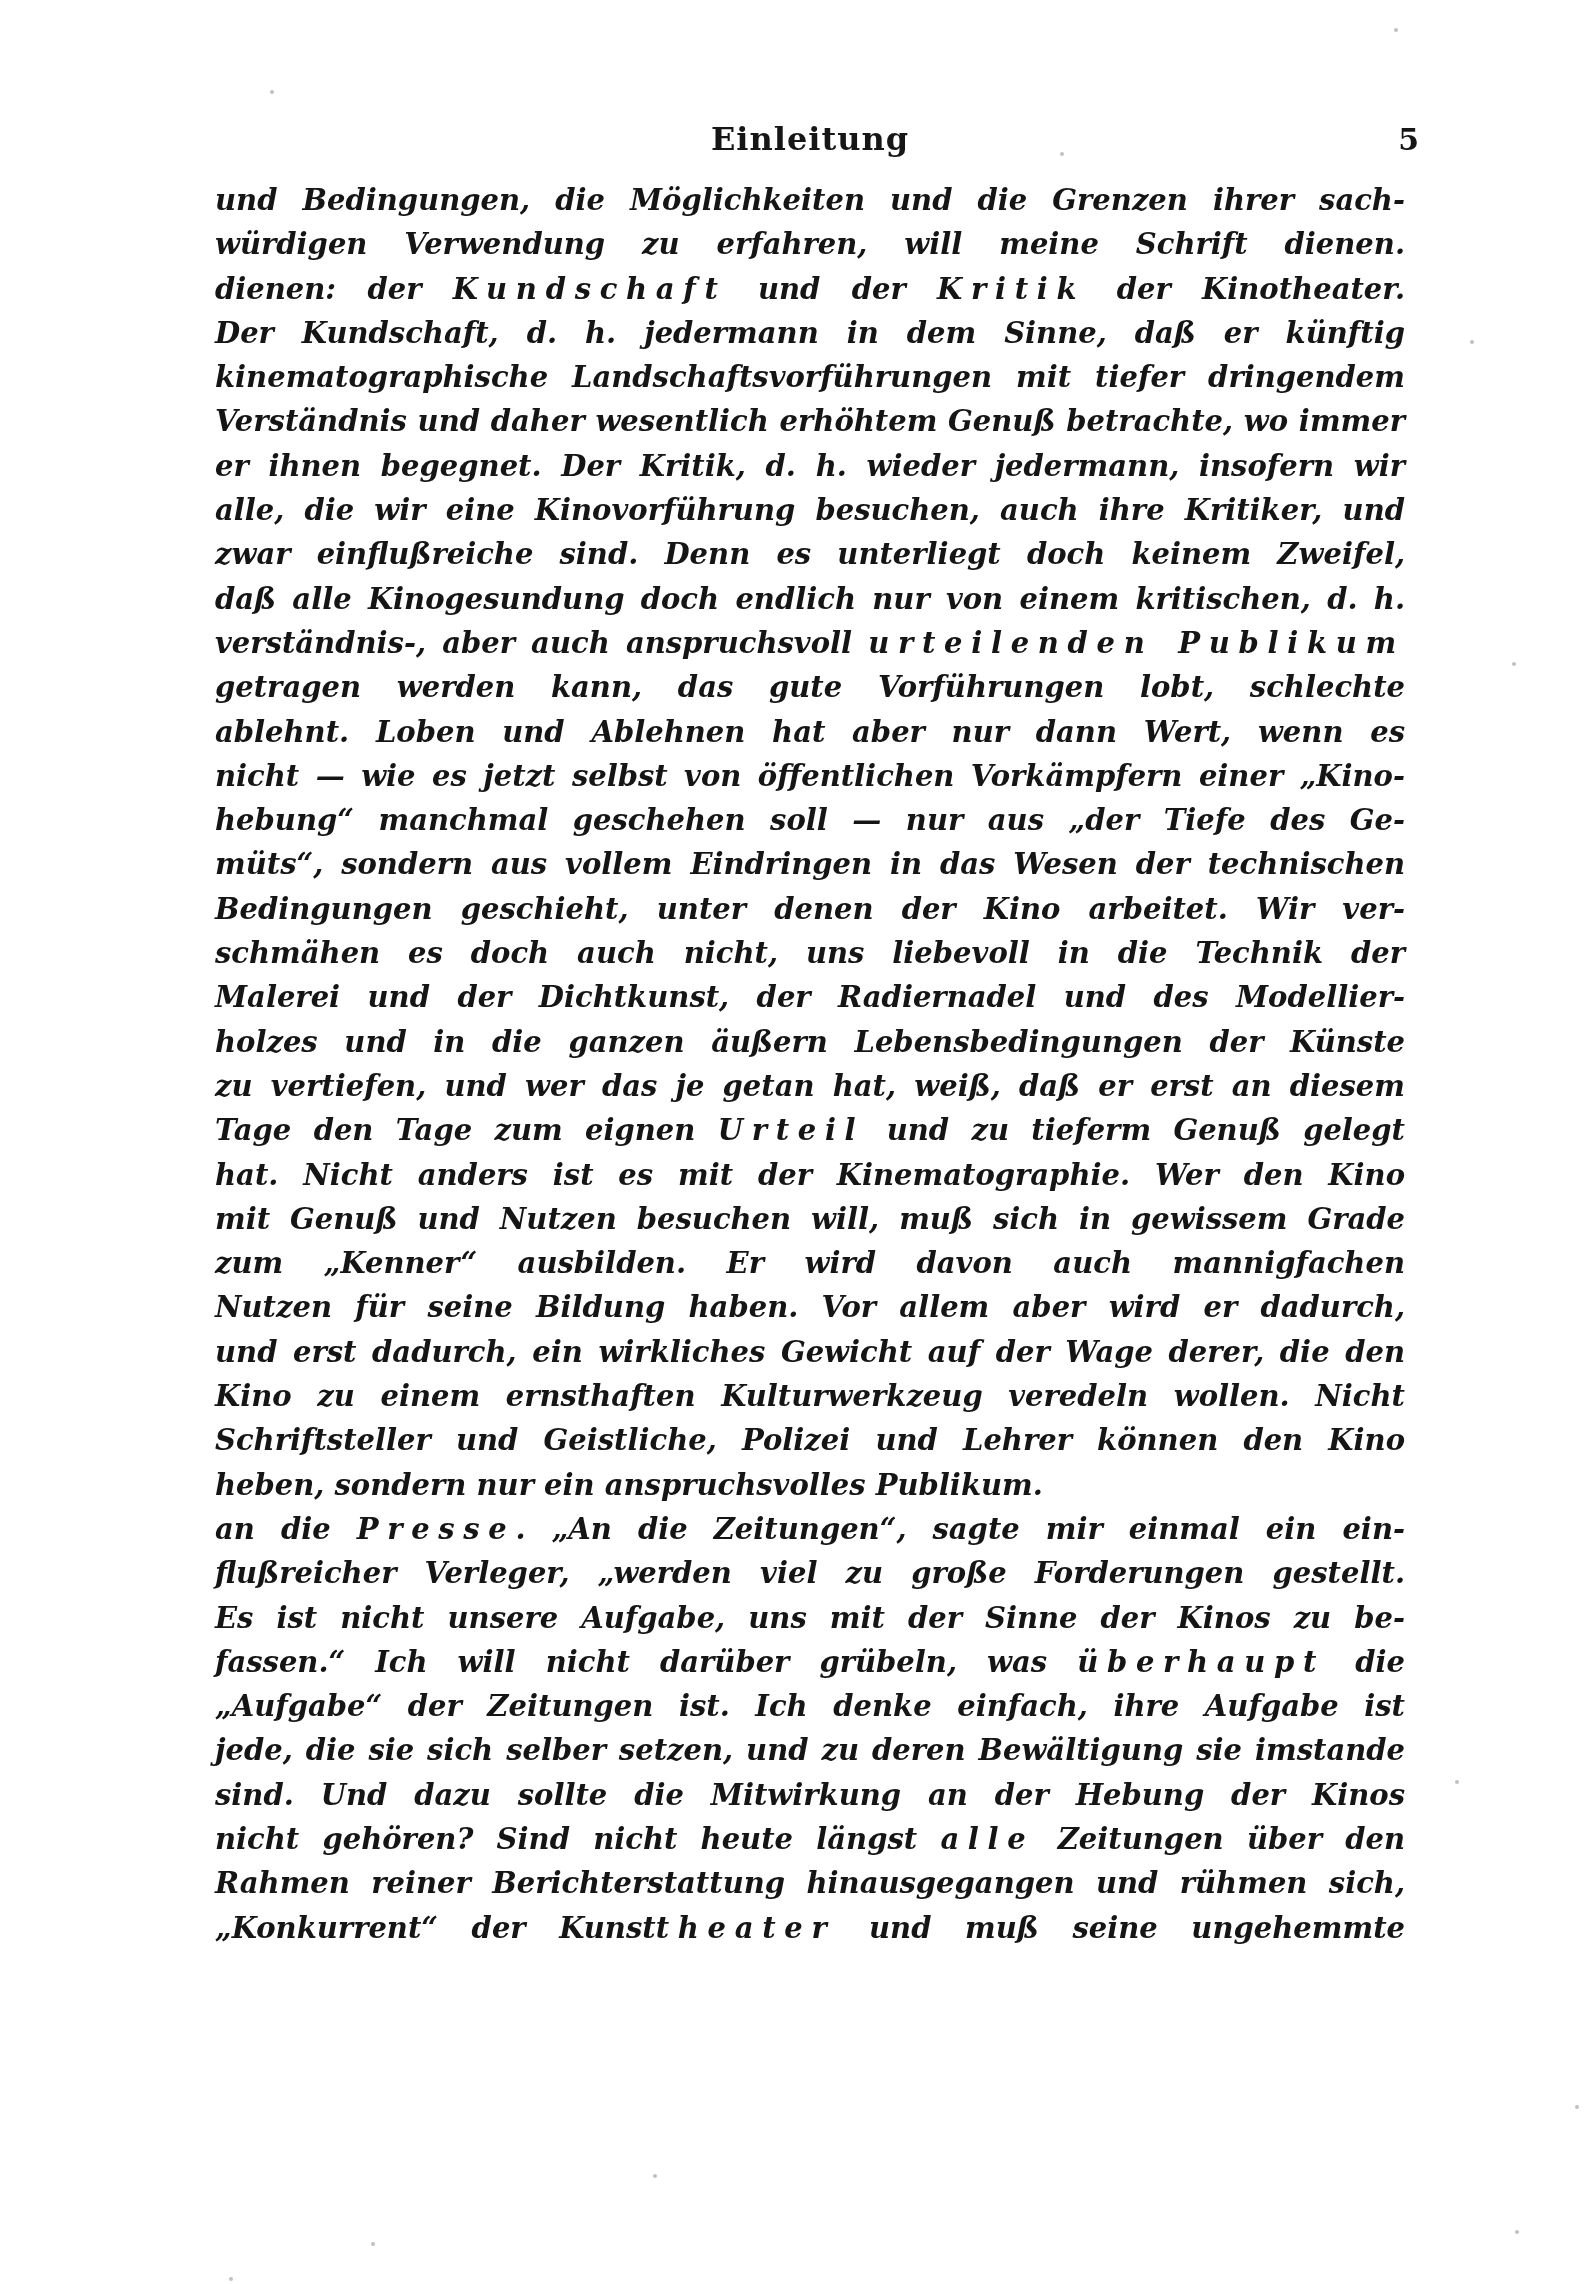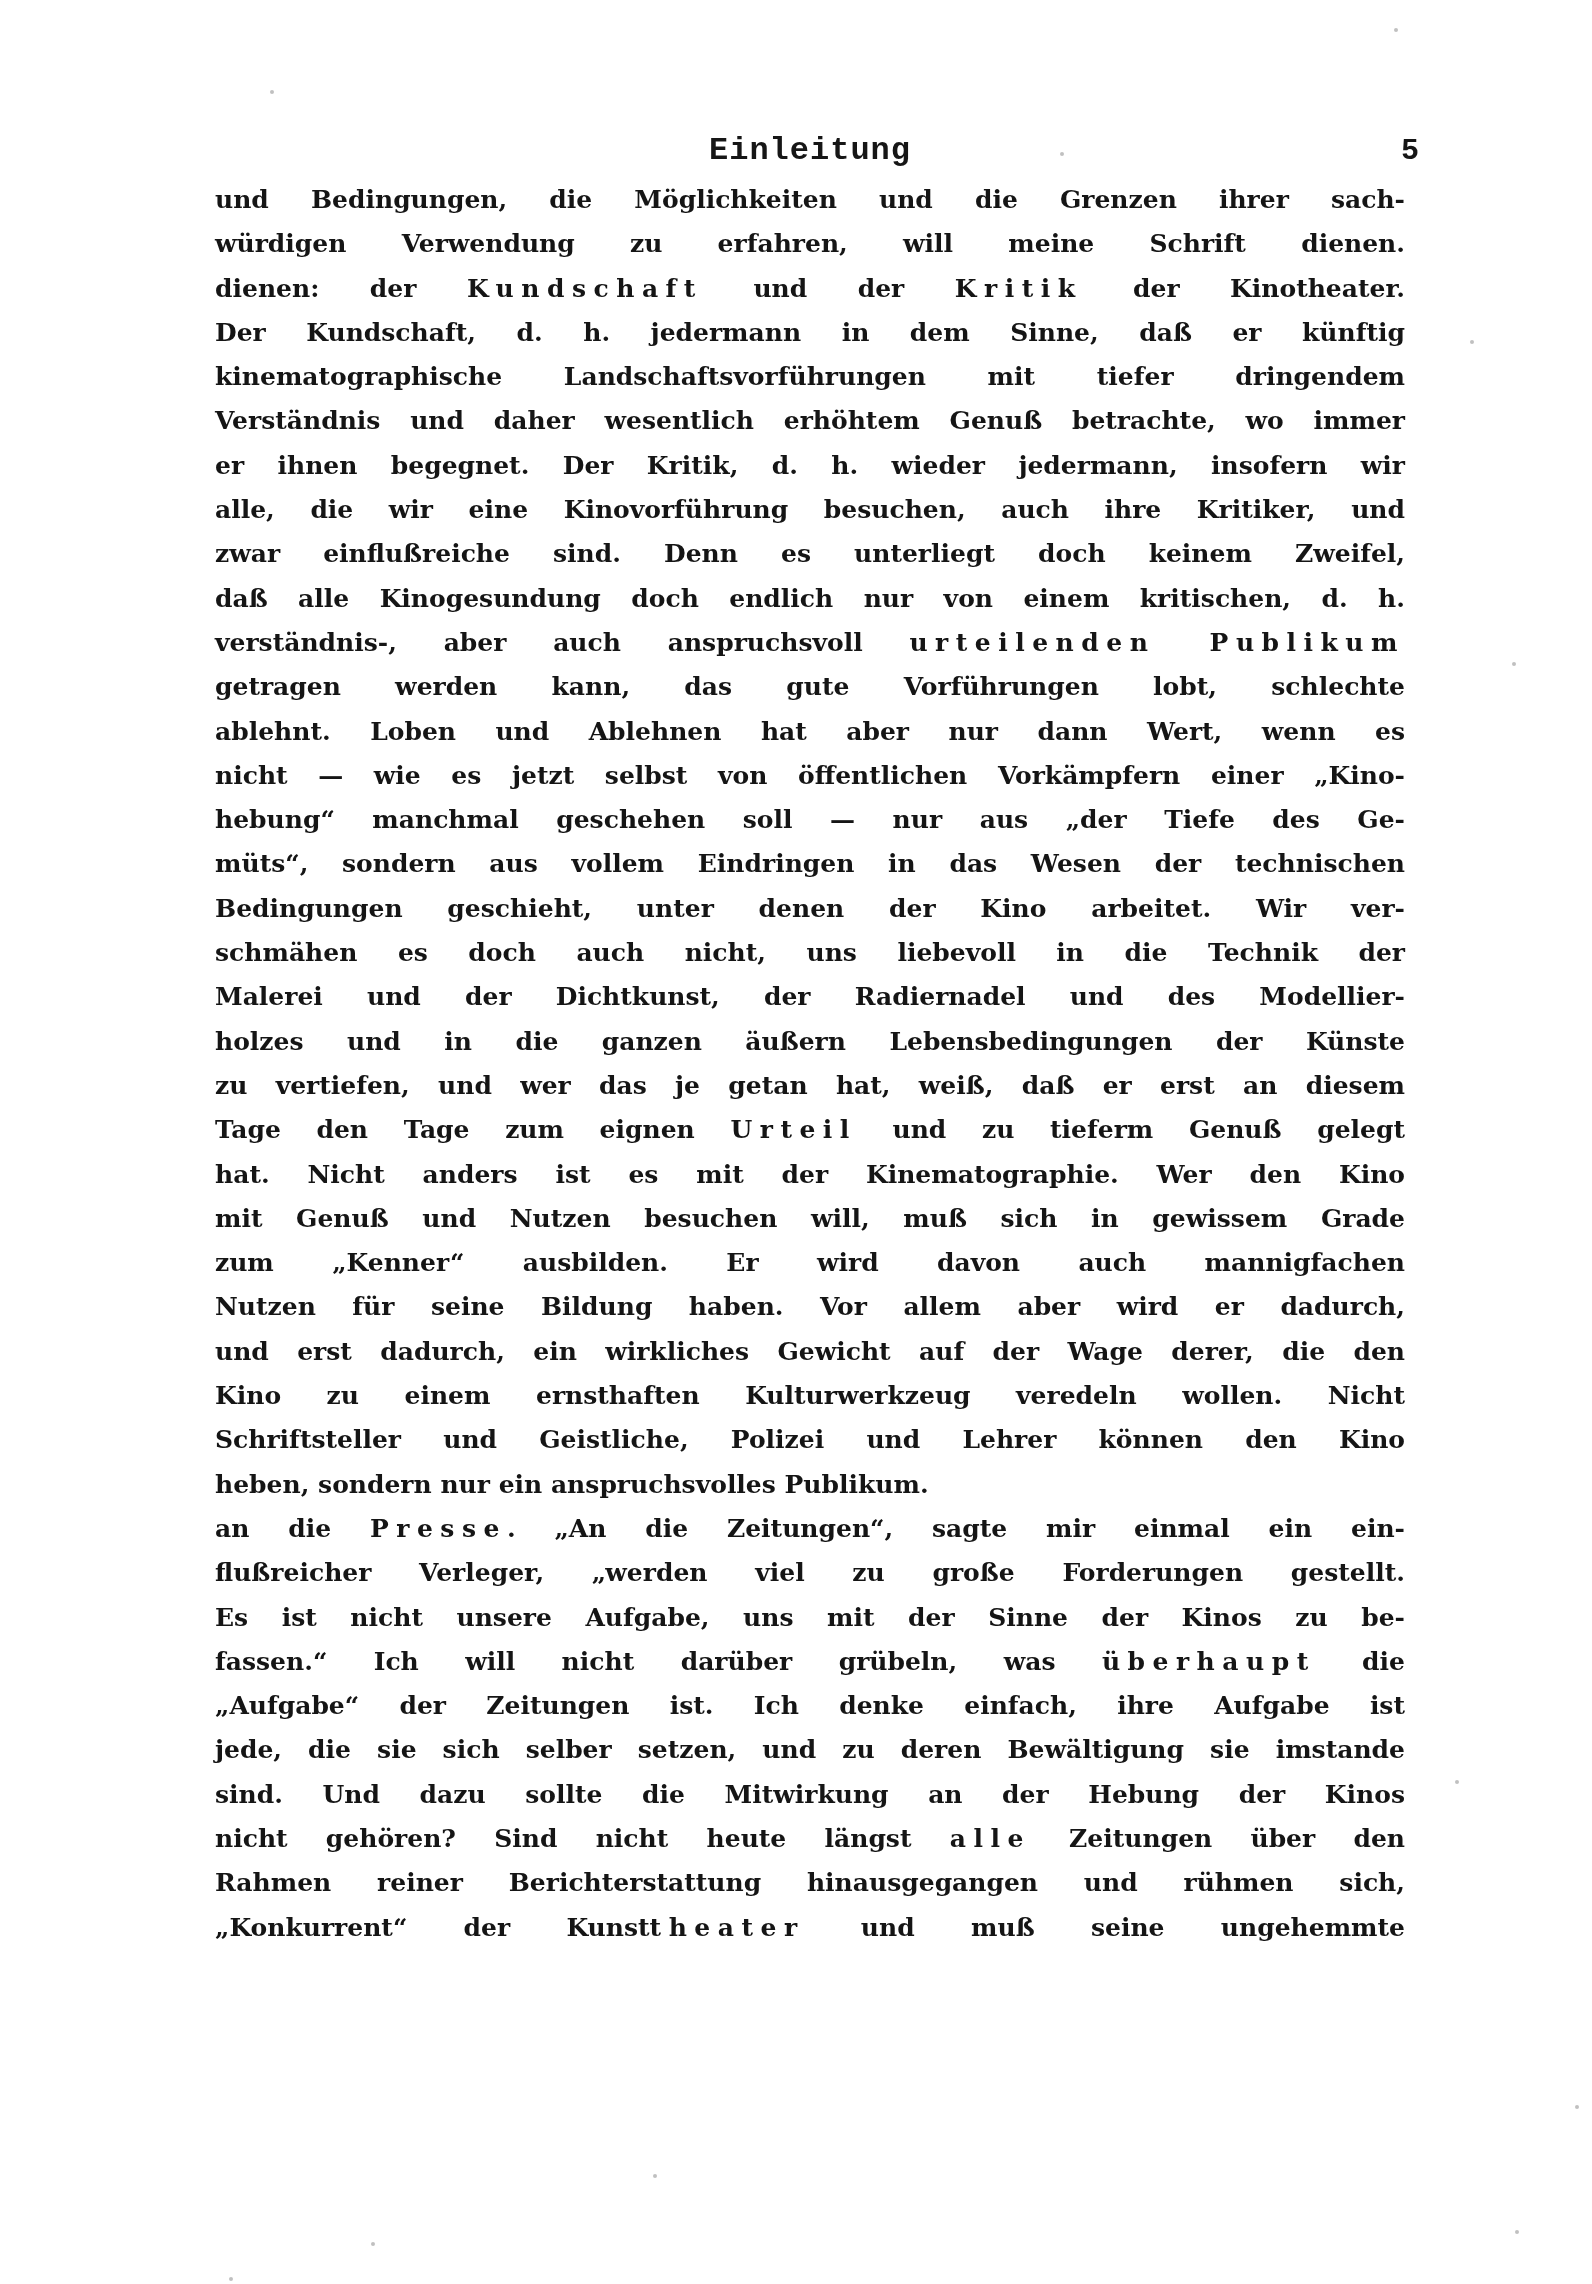--- a/index.html
+++ b/index.html
@@ -11,24 +11,23 @@
     width: 1592px;
     height: 2284px;
     position: relative;
     font-family: "DejaVu Serif", serif;
     color: #141414;
     overflow: hidden;
   }
   .page-header {
     position: absolute;
     left: 215px;
-    top: 132px;
+    top: 120px;
     width: 1190px;
     height: 50px;
-    font-family: Liberation Mono, monospace;
   }
   .page-title {
     text-align: center;
     font-size: 32px;
     font-weight: bold;
     letter-spacing: 1px;
     color: #161616;
   }
   .page-number {
     position: absolute;
@@ -38,25 +37,26 @@
     font-weight: bold;
     color: #161616;
   }
   .text-block {
     position: absolute;
     left: 215px;
     top: 178px;
     width: 1190px;
   }
   .line {
-    font-size: 25px;
+    font-size: 29px;
     line-height: 44.3px;
     font-weight: bold;
     white-space: normal;
     color: #151515;
+    font-style: italic;
   }
   .line.justify {
     text-align: justify;
     -moz-text-align-last: justify;
     text-align-last: justify;
   }
   .line.indent {
     text-indent: 46px;
   }
   .sp {

